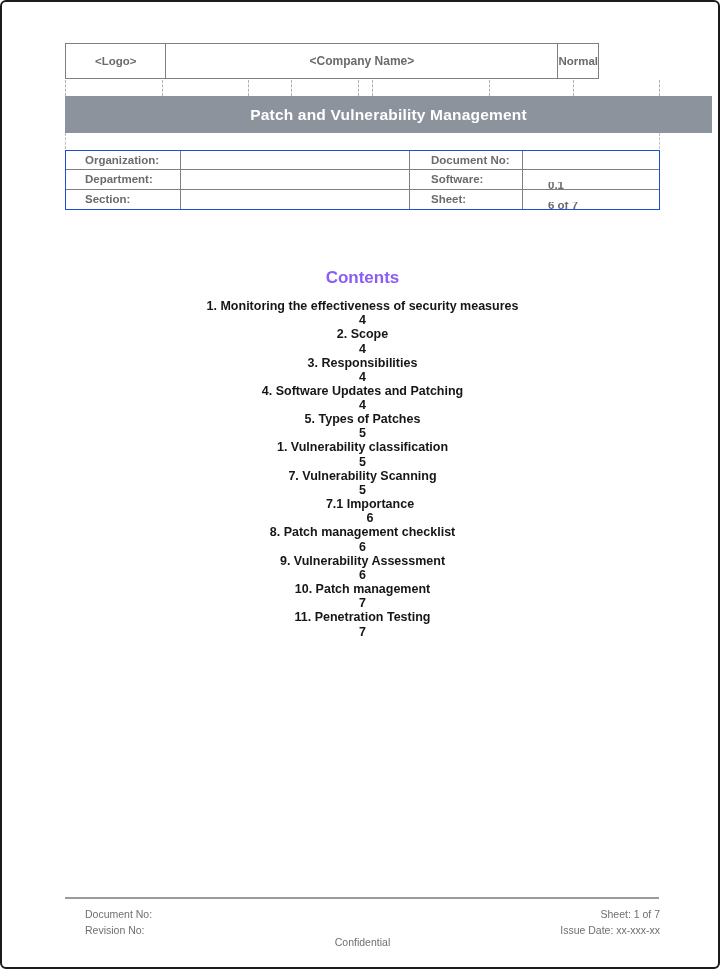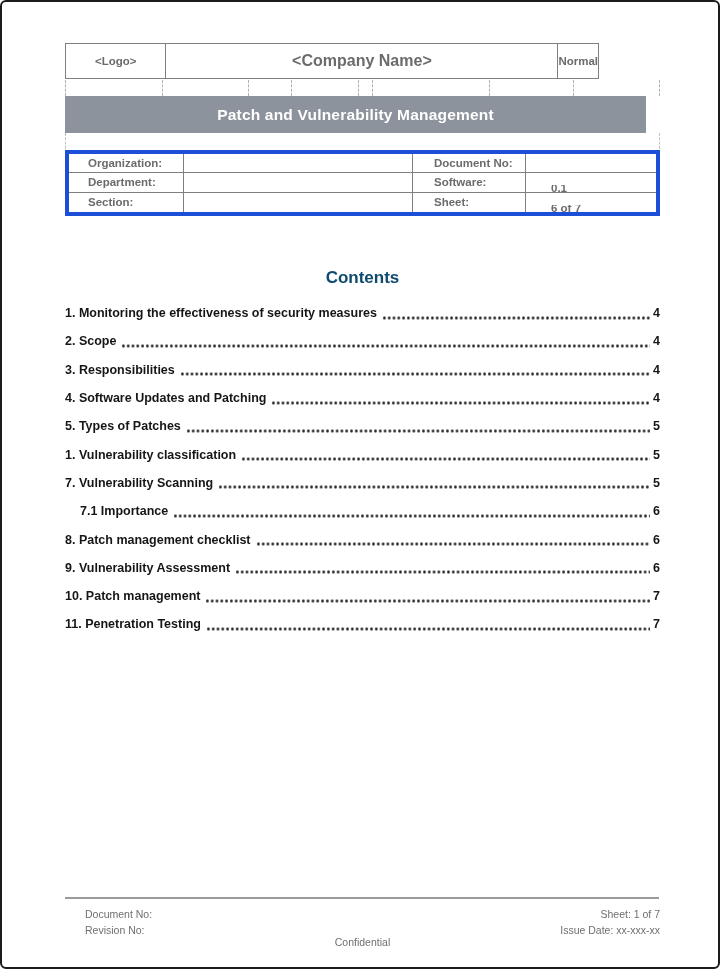--- a/index.html
+++ b/index.html
@@ -22,52 +22,52 @@
     display: flex;
   }
   .header-cell {
     box-sizing: border-box;
     display: flex; align-items: center; justify-content: center;
     font-size: 11.5px; font-weight: bold; color: #6b6b6b;
     border-right: 1px solid #7f7f7f;
   }
   .header-cell:last-child { border-right: none; }
   .hc-logo { width: 101px; }
-  .hc-company { width: 394px; font-size: 16px; }
+  .hc-company { width: 394px; font-size: 12px; }
   .hc-normal { flex: 1; }
 
   
   .dash-row {
     position: absolute; left: 63px; top: 78px; width: 595px; height: 16px;
     box-sizing: border-box; display: flex;
     border-left: 1px dashed #b0b0b0;
   }
   .dash-cell { box-sizing: border-box; border-right: 1px dashed #b0b0b0; height: 100%; }
   .dc1 { width: 97px; } .dc2 { width: 86px; } .dc3 { width: 43px; }
   .dc4 { width: 67px; } .dc5 { width: 14px; } .dc6 { width: 117px; }
   .dc7 { width: 84px; } .dc8 { flex: 1; }
 
   
   .banner {
-    position: absolute; left: 63px; top: 94px; width: 581px; height: 37px;
+    position: absolute; left: 63px; top: 94px; width: 647px; height: 37px;
     background: #8d939d;
     display: flex; align-items: center; justify-content: center;
     color: #ffffff; font-size: 15.5px; font-weight: bold;
     letter-spacing: 0.2px;
   }
   .gap-dashes {
     position: absolute; left: 63px; top: 131px; width: 595px; height: 16px;
     box-sizing: border-box;
     border-left: 1px dashed #c0c0c0; border-right: 1px dashed #c0c0c0;
   }
 
   
   .info-table {
     position: absolute; left: 63px; top: 148px; width: 595px;
-    box-sizing: border-box; border: 4px solid #1d4ed8;
+    box-sizing: border-box; border: 1px solid #1d4ed8;
     display: grid;
     grid-template-columns: 115px 229px 113px 1fr;
     grid-auto-rows: 19.3px;
   }
   .info-cell {
     box-sizing: border-box;
     border-right: 1px solid #7f7f7f; border-bottom: 1px solid #7f7f7f;
     font-size: 11.5px; font-weight: bold; color: #6b6b6b;
     display: flex; align-items: center;
     overflow: hidden; white-space: nowrap;
@@ -75,28 +75,29 @@
   .info-cell.col4 { border-right: none; }
   .info-cell.row3 { border-bottom: none; }
   .pl-left  { padding-left: 19px; }
   .pl-right { padding-left: 21px; }
   .pl-val   { padding-left: 25px; margin-top: 12px; }
 
   
   .contents-heading {
     position: absolute; left: 63px; top: 266px; width: 595px;
     text-align: center;
-    color: #0c4a6e; font-size: 17px; font-weight: 600;
+    color: #8b5cf6; font-size: 17px; font-weight: 600;
   }
   .toc { position: absolute; left: 63px; top: 297px; width: 595px; }
   .toc-row {
     height: 28.3px;
     display: flex; align-items: center;
     font-size: 12.5px; font-weight: bold; color: #161616;
     cursor: default;
+    flex-direction: column;
   }
   .toc-row.sub { padding-left: 15px; }
   .toc-label { white-space: nowrap; }
   .leader {
     flex: 1; height: 3px; margin: 0 3px 0 5px;
     transform: translateY(4.5px);
     background-image: radial-gradient(circle, #2a2a2a 1.15px, transparent 1.6px);
     background-size: 4.8px 3px;
     background-repeat: repeat-x;
   }

